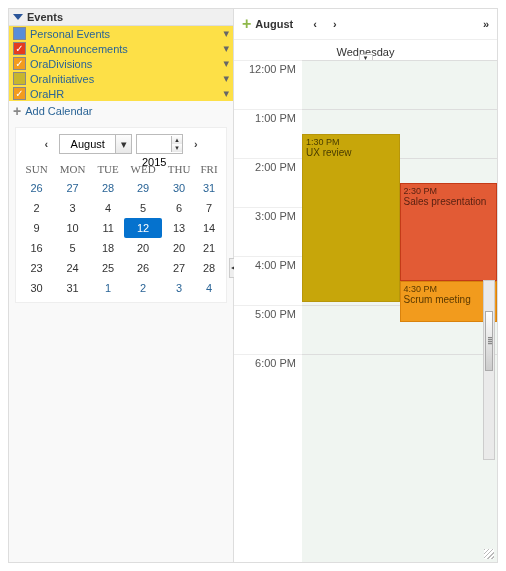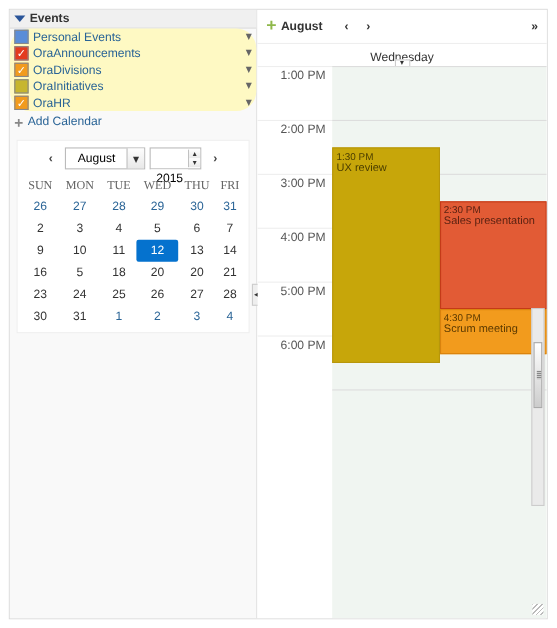--- a/index.html
+++ b/index.html
@@ -39,21 +39,21 @@
     align-items: center;
     color: #333;
   }
   .tri {
     width: 0; height: 0;
     border-left: 5px solid transparent;
     border-right: 5px solid transparent;
     border-top: 6px solid #2a5599;
     margin-right: 4px;
   }
-  .cal-list { background: #fef9c3; border-radius: 18px; }
+  .cal-list { background: #fde047; }
   .cal-item {
     display: flex;
     align-items: center;
     padding: 1px 4px;
     color: #2a6496;
   }
   .cal-item .chk {
     width: 13px; height: 13px;
     border: 1px solid #888;
     margin-right: 4px;
@@ -353,36 +353,37 @@
           <span class="arrow">›</span>
         </span>
         <span class="far-right">»</span>
       </div>
       <div class="day-header">
         <span>Wednesday</span>
         <span class="dd-small">▾</span>
       </div>
       <div class="timeline">
         <div class="time-col" id="time-col">
+            <div class="time-row">12:00 PM</div>
             <div class="time-row">1:00 PM</div>
             <div class="time-row">2:00 PM</div>
             <div class="time-row">3:00 PM</div>
             <div class="time-row">4:00 PM</div>
             <div class="time-row">5:00 PM</div>
             <div class="time-row">6:00 PM</div>
           </div>
         <div class="grid-col" id="grid-col">
             <div class="slot"></div>
             <div class="slot"></div>
             <div class="slot"></div>
             <div class="slot"></div>
             <div class="slot"></div>
             <div class="slot"></div>
             <div class="slot"></div>
-            <div class="event" style="top: 74px; height: 196px; left: 0%; width: 50%; background: rgb(199, 166, 10); border-color: rgb(183, 150, 10); color: rgb(74, 61, 0);">
+            <div class="event" style="top: 74px; height: 168px; left: 0%; width: 50%; background: rgb(199, 166, 10); border-color: rgb(183, 150, 10); color: rgb(74, 61, 0);">
               <div class="time">1:30 PM</div>
               <div class="title">UX review</div>
             </div>
             <div class="event" style="top: 123px; height: 98px; left: 50%; width: 50%; background: rgb(226, 91, 53); border-color: rgb(196, 58, 24); color: rgb(90, 34, 18);">
               <div class="time">2:30 PM</div>
               <div class="title">Sales presentation</div>
             </div>
             <div class="event" style="top: 221px; height: 41px; left: 50%; width: 50%; background: rgb(242, 155, 29); border-color: rgb(217, 130, 13); color: rgb(90, 57, 0);">
               <div class="time">4:30 PM</div>
               <div class="title">Scrum meeting</div>

